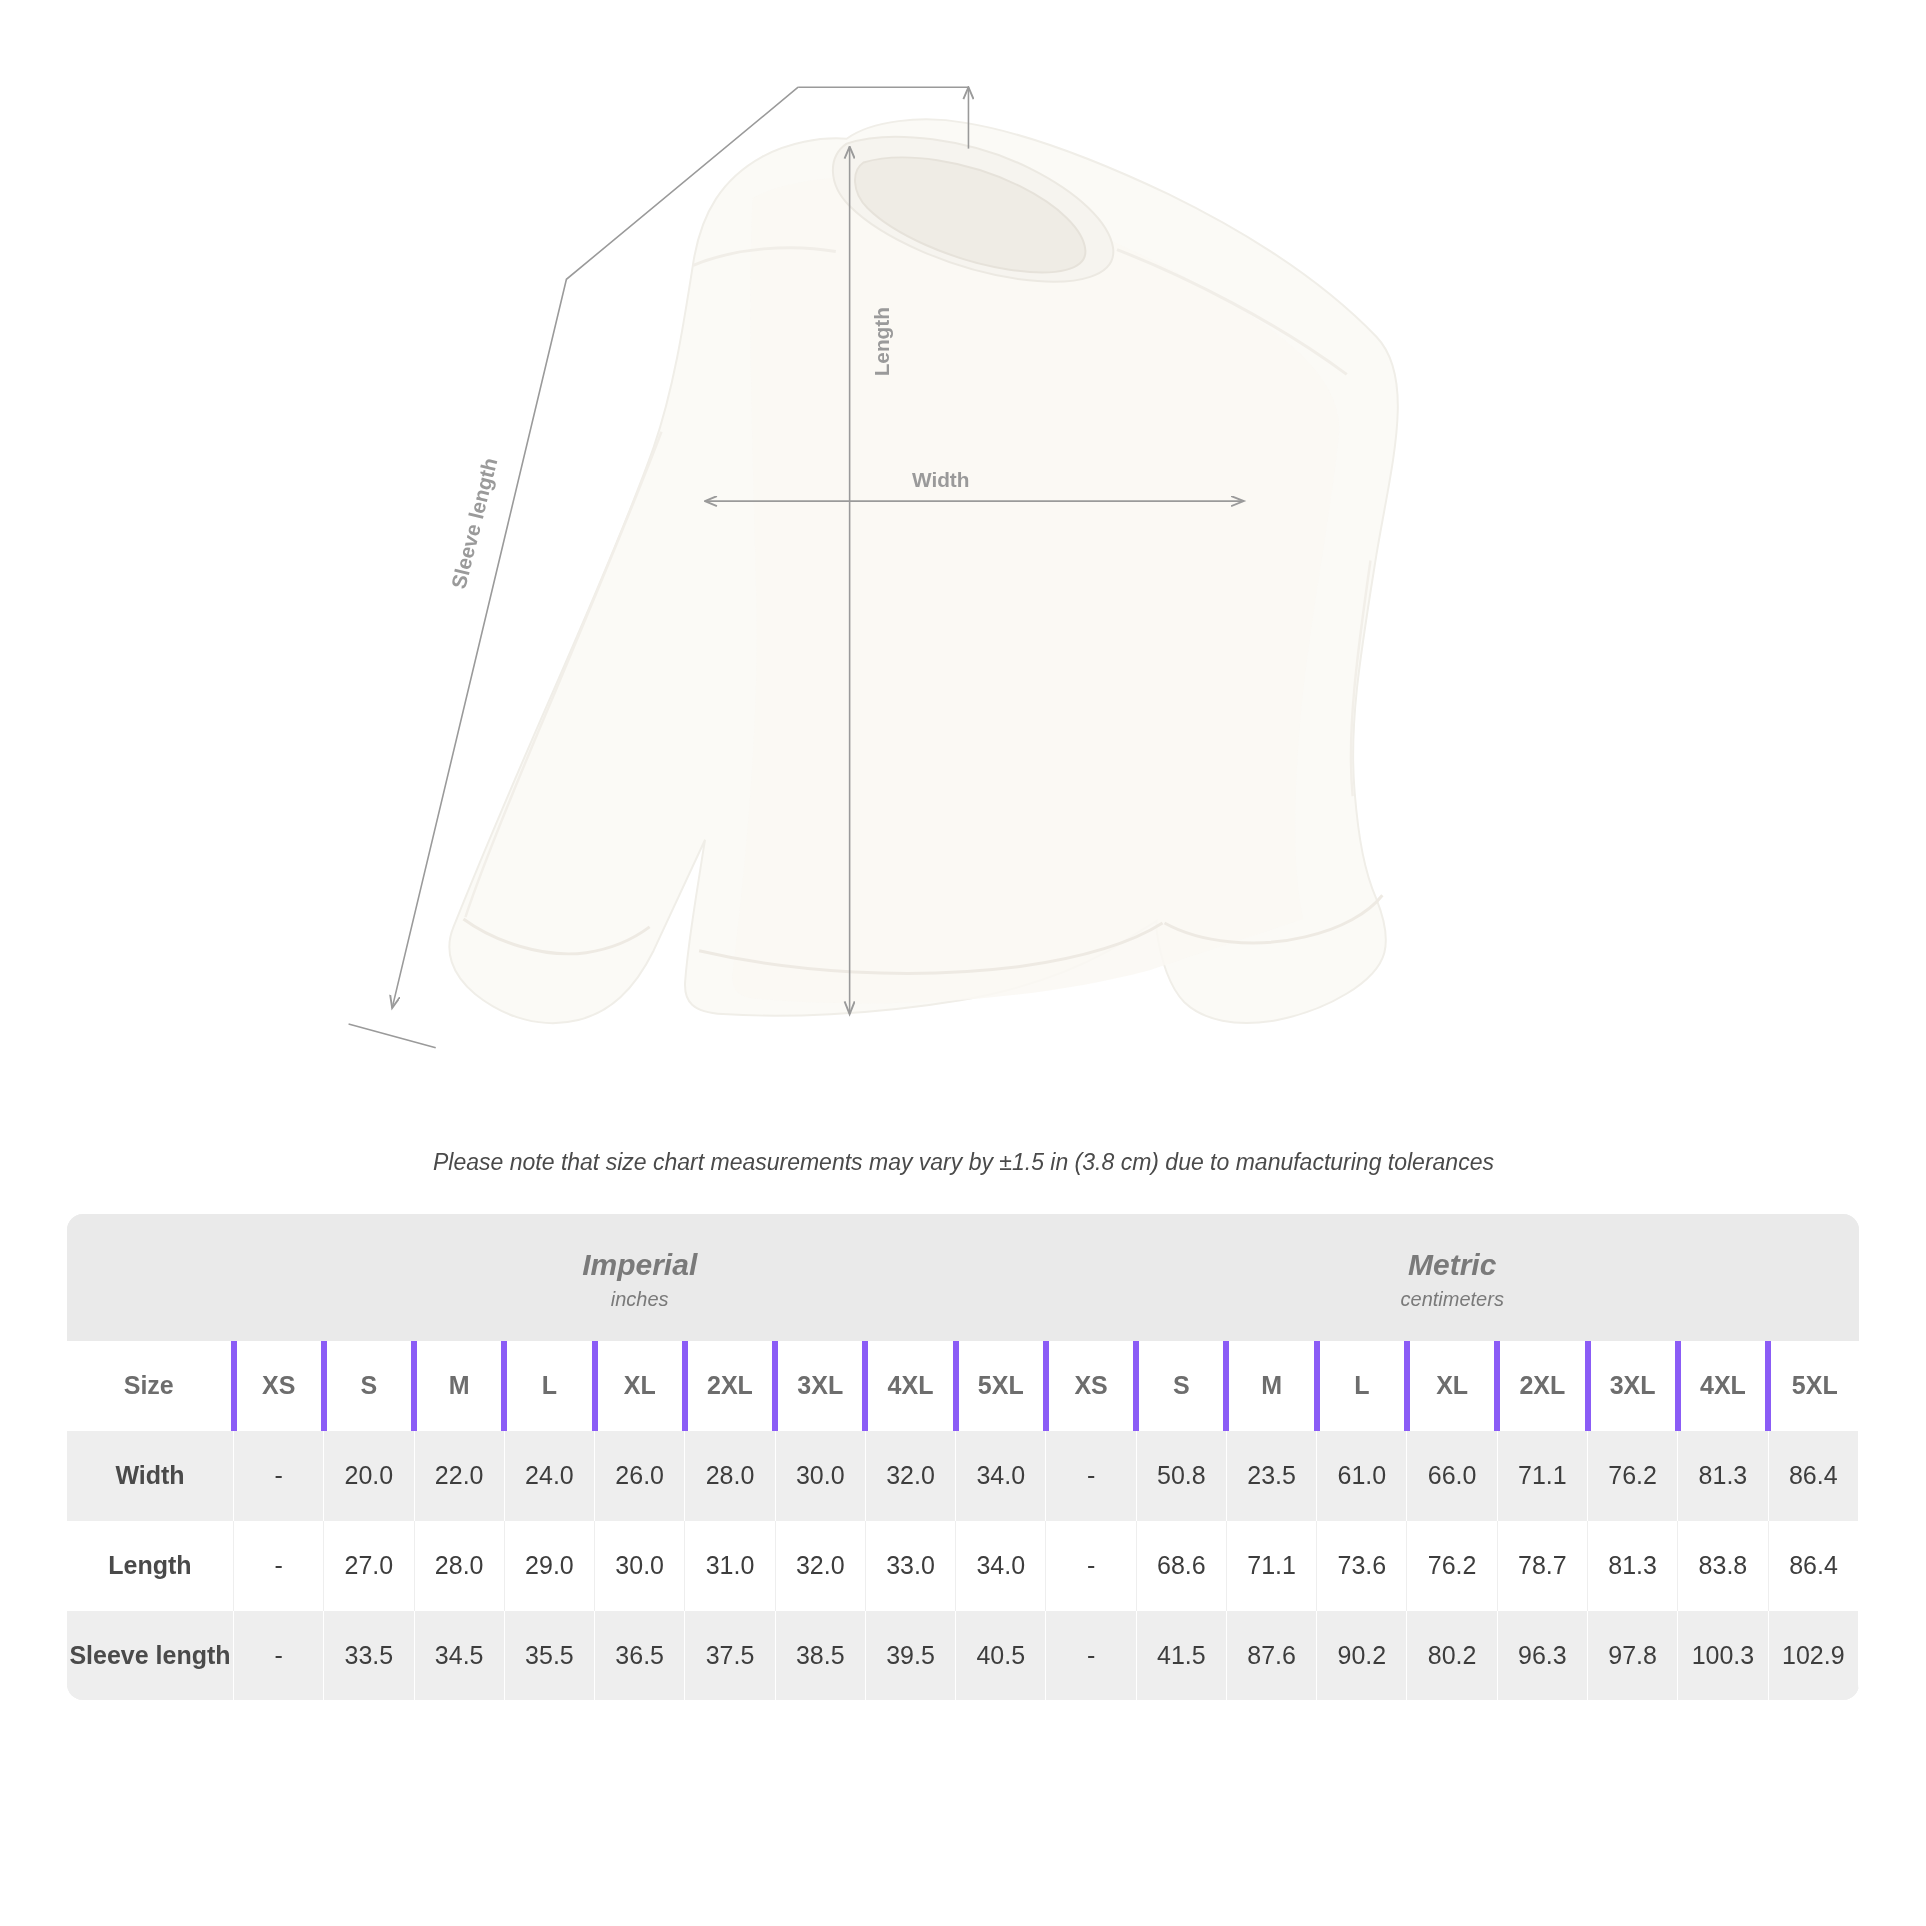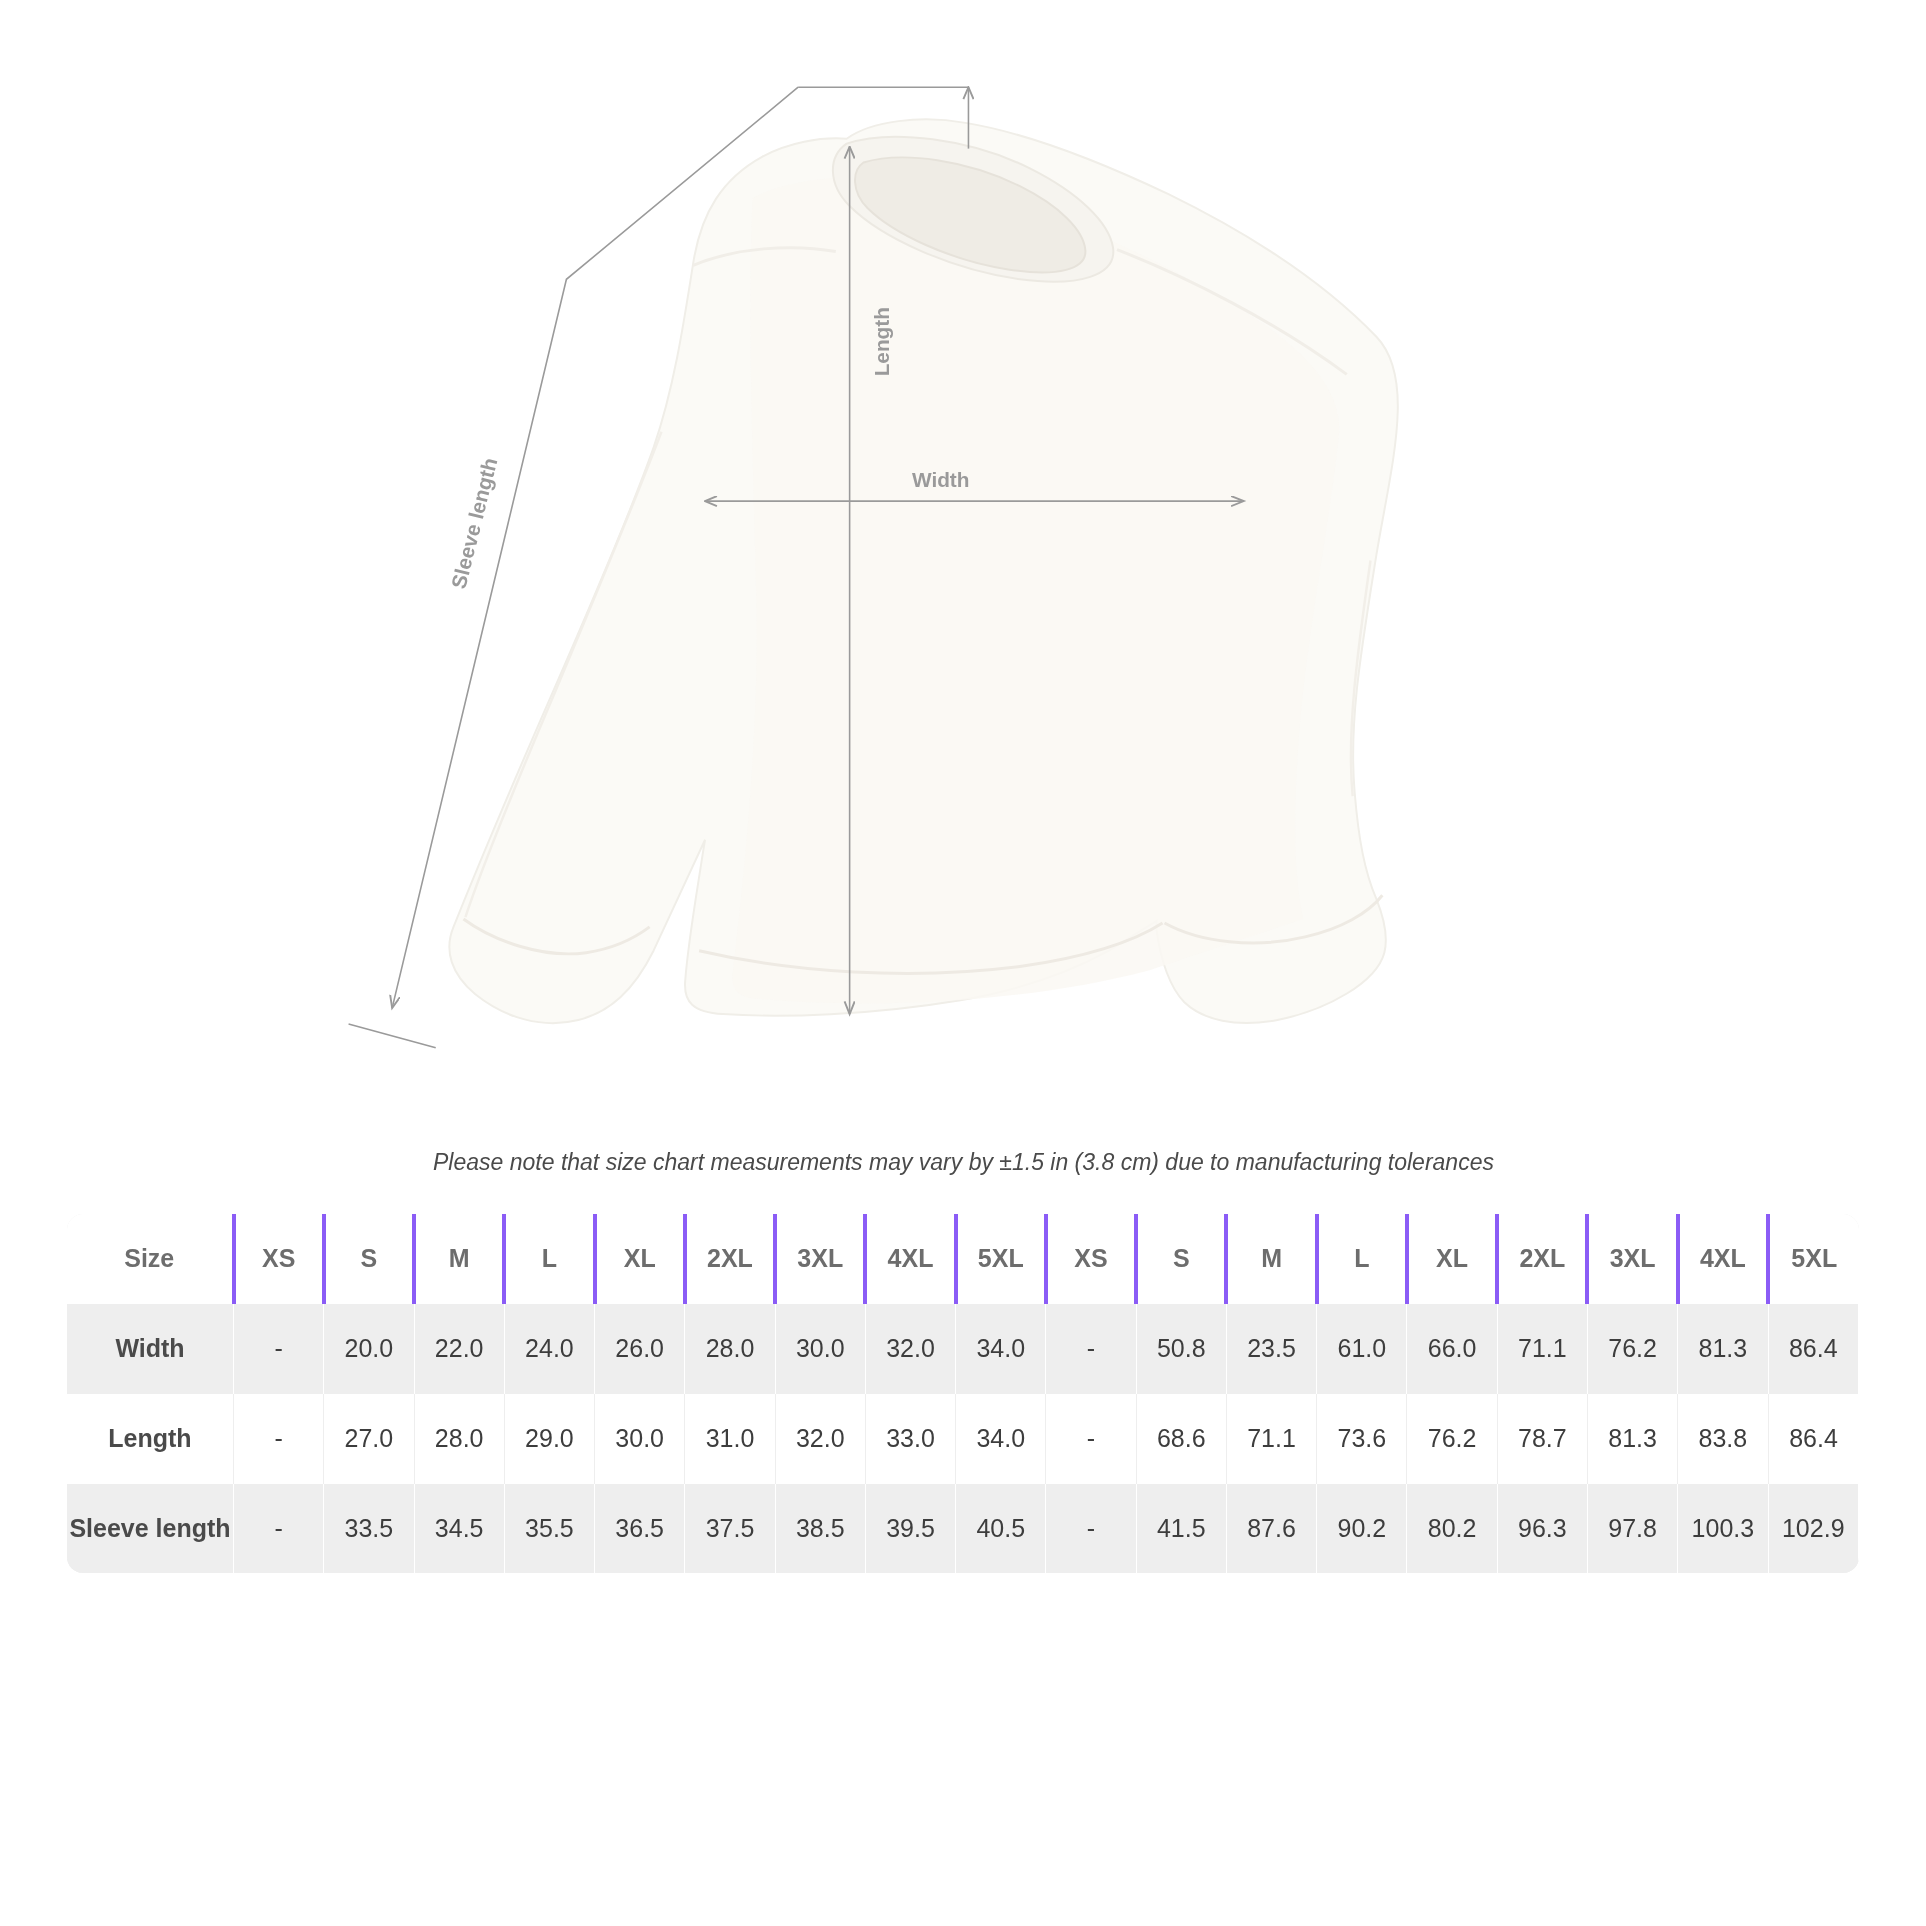--- a/index.html
+++ b/index.html
@@ -81,21 +81,21 @@
     font-style: italic;
     color: #7a7a7a;
     margin-top: 6px;
   }
   .hdr-row td {
     background: #ffffff;
     color: #6d6d6d;
     font-size: 25px;
     font-weight: bold;
     padding: 30px 0;
-    border-right: 4px solid #8b5cf6;
+    border-right: 6px solid #8b5cf6;
   }
   .hdr-row td:last-child { border-right: none; }
   .data-row td {
     font-size: 25px;
     color: #3d3d3d;
     padding: 30px 0;
     border-right: 1px solid #eeeeee;
     border-top: 1px solid #eeeeee;
   }
   .data-row td:last-child { border-right: none; }
@@ -231,20 +231,31 @@
           <col class="col-cell">
           <col class="col-cell">
           <col class="col-cell">
           <col class="col-cell">
         <col class="col-cell">
           <col class="col-cell">
           <col class="col-cell">
           <col class="col-cell">
       </colgroup>
       <tbody>
+        <tr class="unit-head">
+          <td></td>
+          <td colspan="9">
+            <div class="unit-name">Imperial</div>
+            <div class="unit-sub">inches</div>
+          </td>
+          <td colspan="9">
+            <div class="unit-name">Metric</div>
+            <div class="unit-sub">centimeters</div>
+          </td>
+        </tr>
 
         <tr class="hdr-row">
           <td>Size</td>
           <td>XS</td>
           <td>S</td>
           <td>M</td>
           <td>L</td>
           <td>XL</td>
           <td>2XL</td>
           <td>3XL</td>

